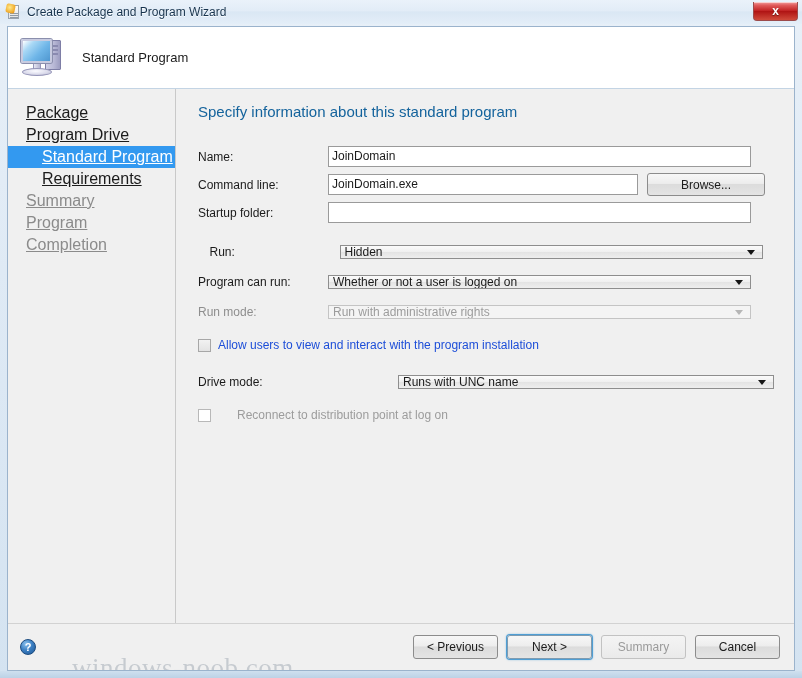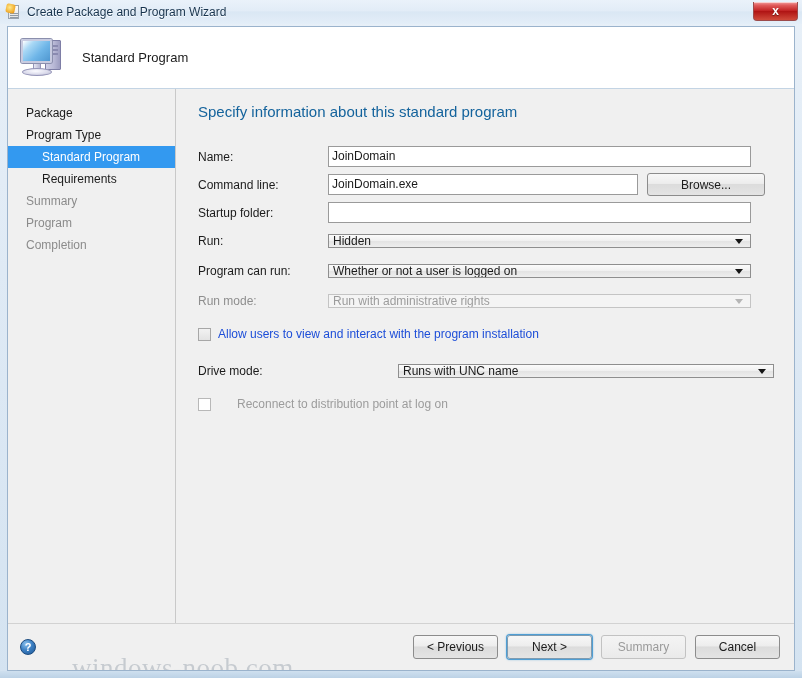--- a/index.html
+++ b/index.html
@@ -137,25 +137,26 @@
     background: #f0f0f0;
   }
   #sidebar {
     width: 168px; flex: none;
     background: #f0f0f0;
     border-right: 1px solid #c9c9c9;
     padding-top: 13px;
   }
   .nav-item {
     height: 22px; line-height: 22px;
-    font-size: 12px;
+    font-size: 16px;
     color: #3a3a3a;
     padding-left: 18px;
     white-space: nowrap;
     cursor: default;
+    text-decoration: underline;
   }
   .nav-item.sub { padding-left: 34px; }
   .nav-item.done { color: #1b1b1b; }
   .nav-item.pending { color: #8b8b8b; }
   .nav-item.active {
     background: #3399f0;
     color: #ffffff;
   }
 
   #content {
@@ -332,21 +333,21 @@
         <div class="mon-neck"></div>
         <div class="mon-base"></div>
       </div>
       <div id="wiz-header-title">Standard Program</div>
     </div>
 
     <div id="body-row">
 
       <div id="sidebar">
         <div class="nav-item done">Package</div>
-        <div class="nav-item done">Program Type</div>
+        <div class="nav-item done">Program Drive</div>
         <div class="nav-item sub active">Standard Program</div>
         <div class="nav-item sub done">Requirements</div>
         <div class="nav-item pending">Summary</div>
         <div class="nav-item pending">Program</div>
         <div class="nav-item pending">Completion</div>
       </div>
 
       <div id="content">
         <div id="page-title">Specify information about this standard program</div>
 
@@ -359,21 +360,21 @@
           <div class="field-label">Command line:</div>
           <div class="txtbox w-short">JoinDomain.exe</div>
           <div class="btn" id="browse-button">Browse...</div>
         </div>
 
         <div class="field-row">
           <div class="field-label">Startup folder:</div>
           <div class="txtbox w-full"></div>
         </div>
 
-        <div class="field-row" style="margin-top:7px;">
+        <div class="field-row" style="margin-top:18px;justify-content:center;">
           <div class="field-label">Run:</div>
           <div class="combo w-full">
             <span>Hidden</span>
             <span class="arrow"></span>
           </div>
         </div>
 
         <div class="field-row" style="margin-top:9px;">
           <div class="field-label">Program can run:</div>
           <div class="combo w-full">

